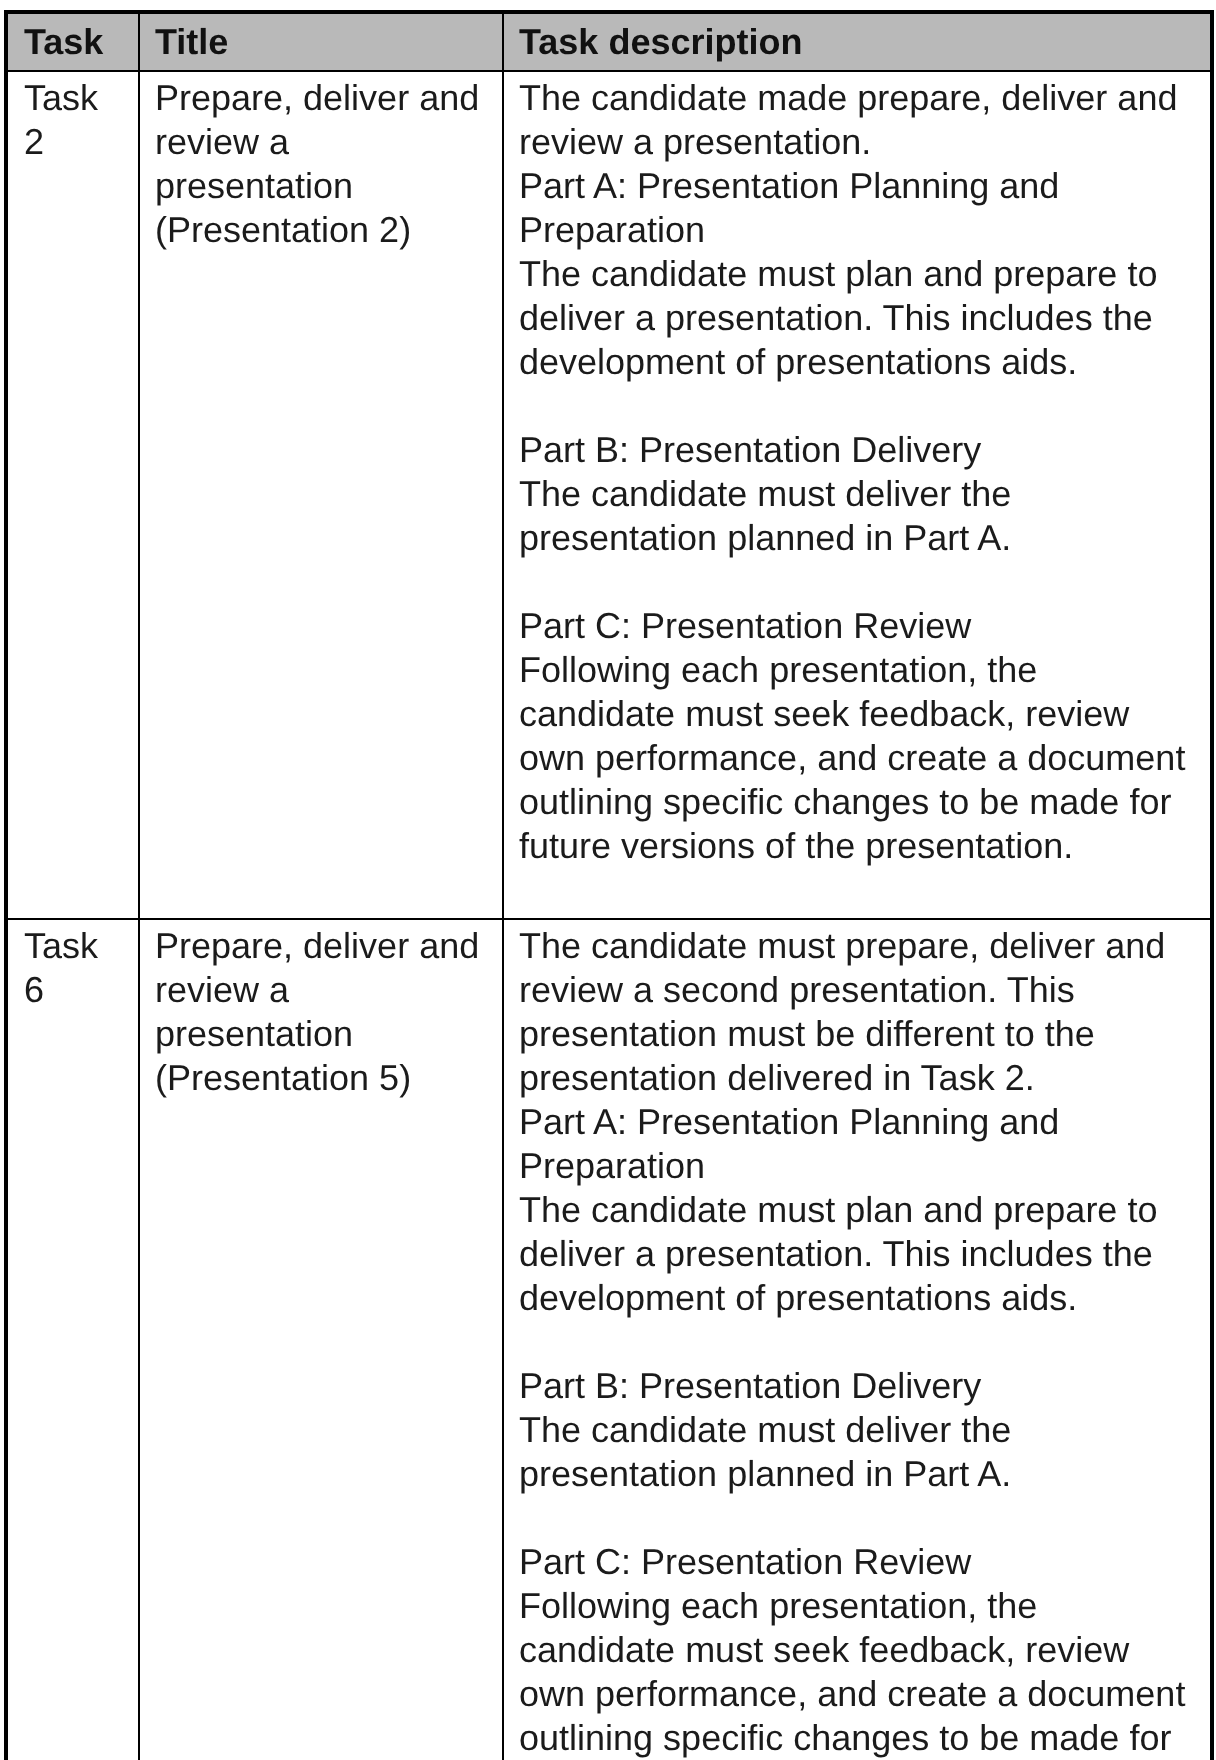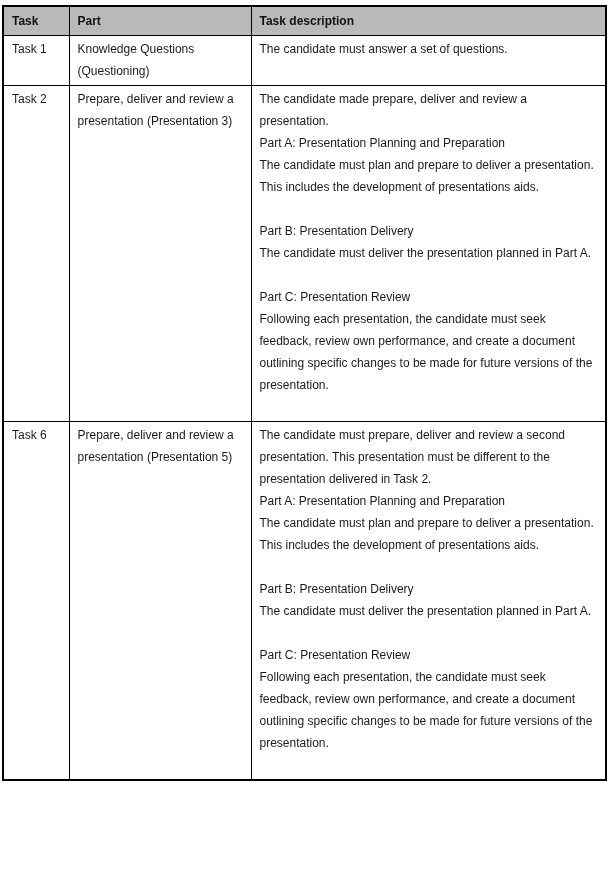--- a/index.html
+++ b/index.html
@@ -21,21 +21,21 @@
     border-collapse: collapse;
     table-layout: fixed;
     width: 603px;
     border: 2px solid #000000;
   }
   table.doc-table th,
   table.doc-table td {
     border: 1px solid #000000;
     vertical-align: top;
     padding: 2px 8px 3px 8px;
-    font-size: 12px;
+    font-size: 18px;
     line-height: 22px;
     text-align: left;
     overflow: hidden;
     word-wrap: break-word;
   }
   table.doc-table th {
     background: #b9b9b9;
     font-weight: bold;
     color: #111111;
     padding-top: 3px;
@@ -52,35 +52,28 @@
 <div class="page">
   <table class="doc-table">
     <colgroup>
       <col style="width:66px">
       <col style="width:182px">
       <col style="width:355px">
     </colgroup>
     <thead>
       <tr>
         <th>Task</th>
-        <th>Part</th>
+        <th>Title</th>
         <th>Task description</th>
       </tr>
     </thead>
     <tbody>
       <tr>
-        <td>Task 1</td>
-        <td>Knowledge Questions (Questioning)</td>
-        <td>
-            <p class="para">The candidate must answer a set of questions.</p>
-          </td>
-      </tr>
-      <tr>
         <td>Task 2</td>
-        <td>Prepare, deliver and review a presentation (Presentation 3)</td>
+        <td>Prepare, deliver and review a presentation (Presentation 2)</td>
         <td>
             <p class="para">The candidate made prepare, deliver and review a presentation.</p>
             <p class="para">Part A: Presentation Planning and Preparation</p>
             <p class="para">The candidate must plan and prepare to deliver a presentation. This includes the development of presentations aids.</p>
             <p class="para">&nbsp;</p>
             <p class="para">Part B: Presentation Delivery</p>
             <p class="para">The candidate must deliver the presentation planned in Part A.</p>
             <p class="para">&nbsp;</p>
             <p class="para">Part C: Presentation Review</p>
             <p class="para">Following each presentation, the candidate must seek feedback, review own performance, and create a document outlining specific changes to be made for future versions of the presentation.</p>

